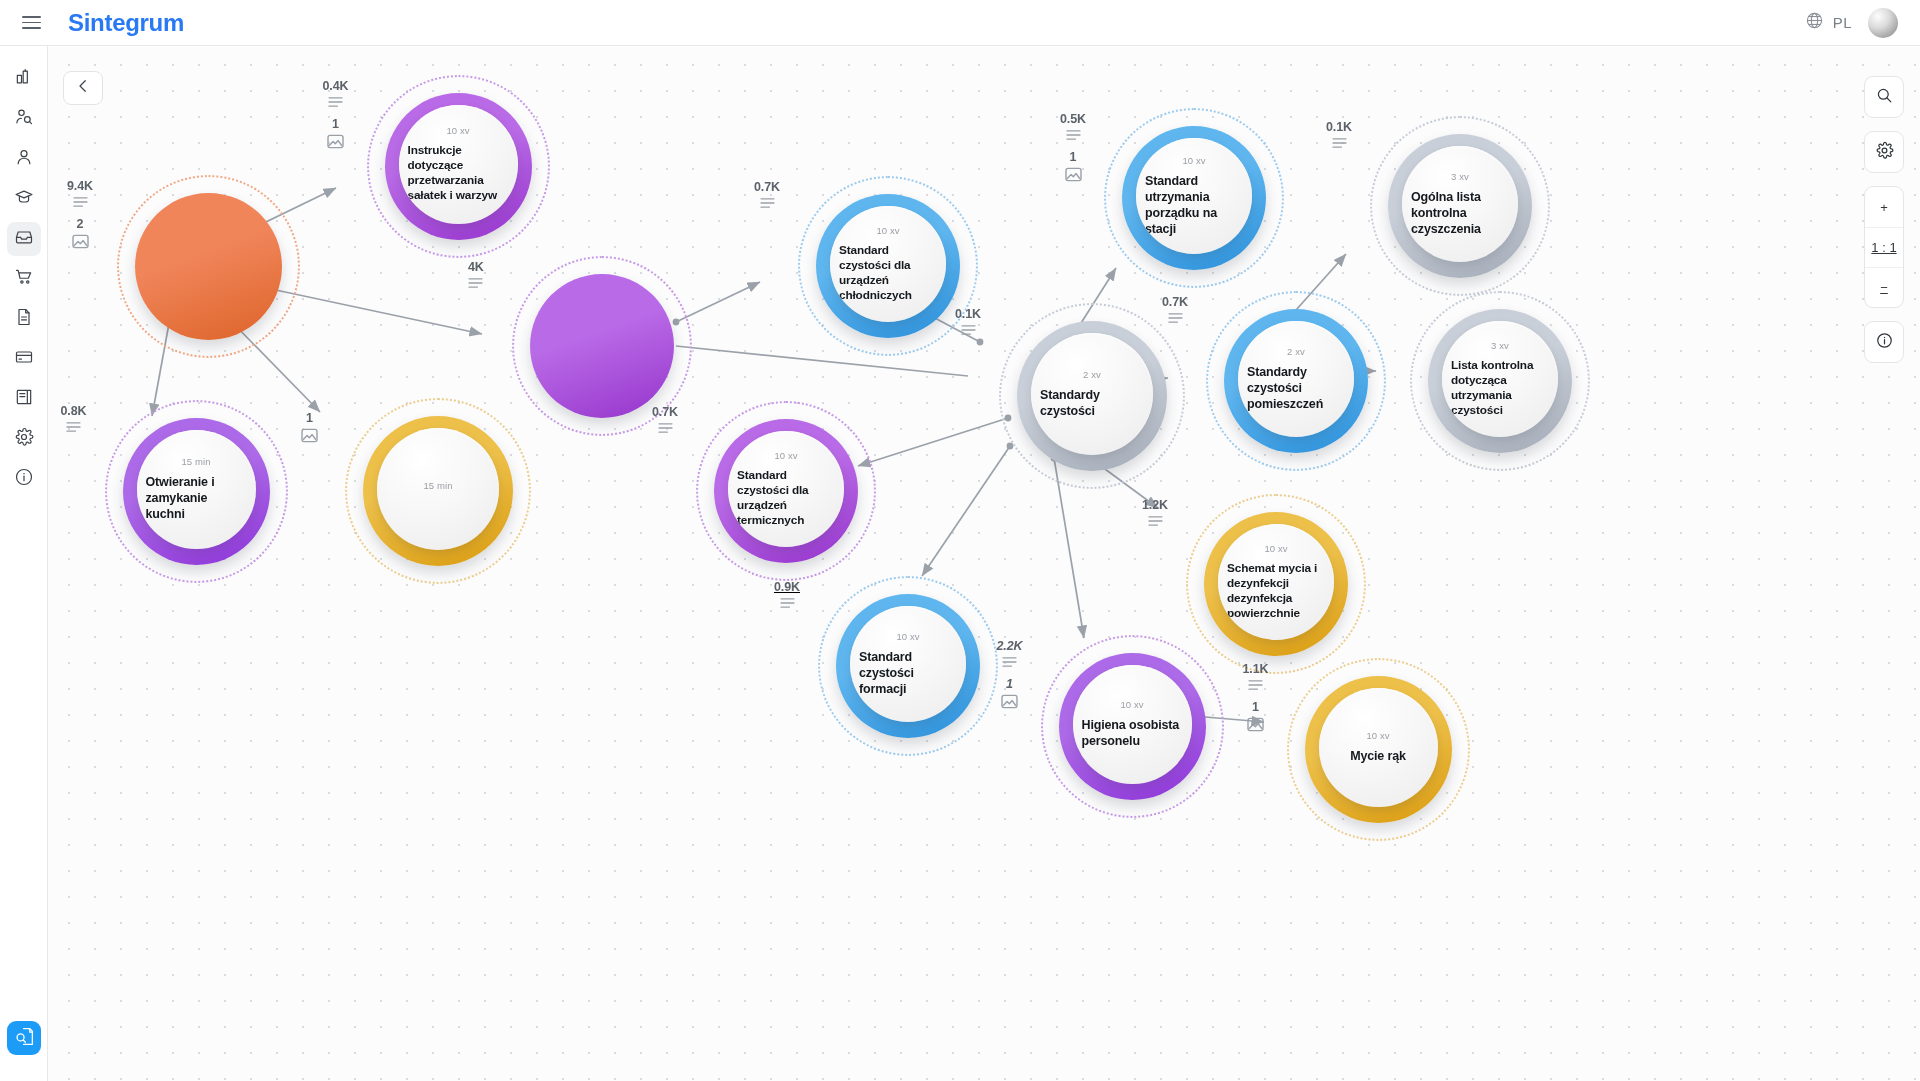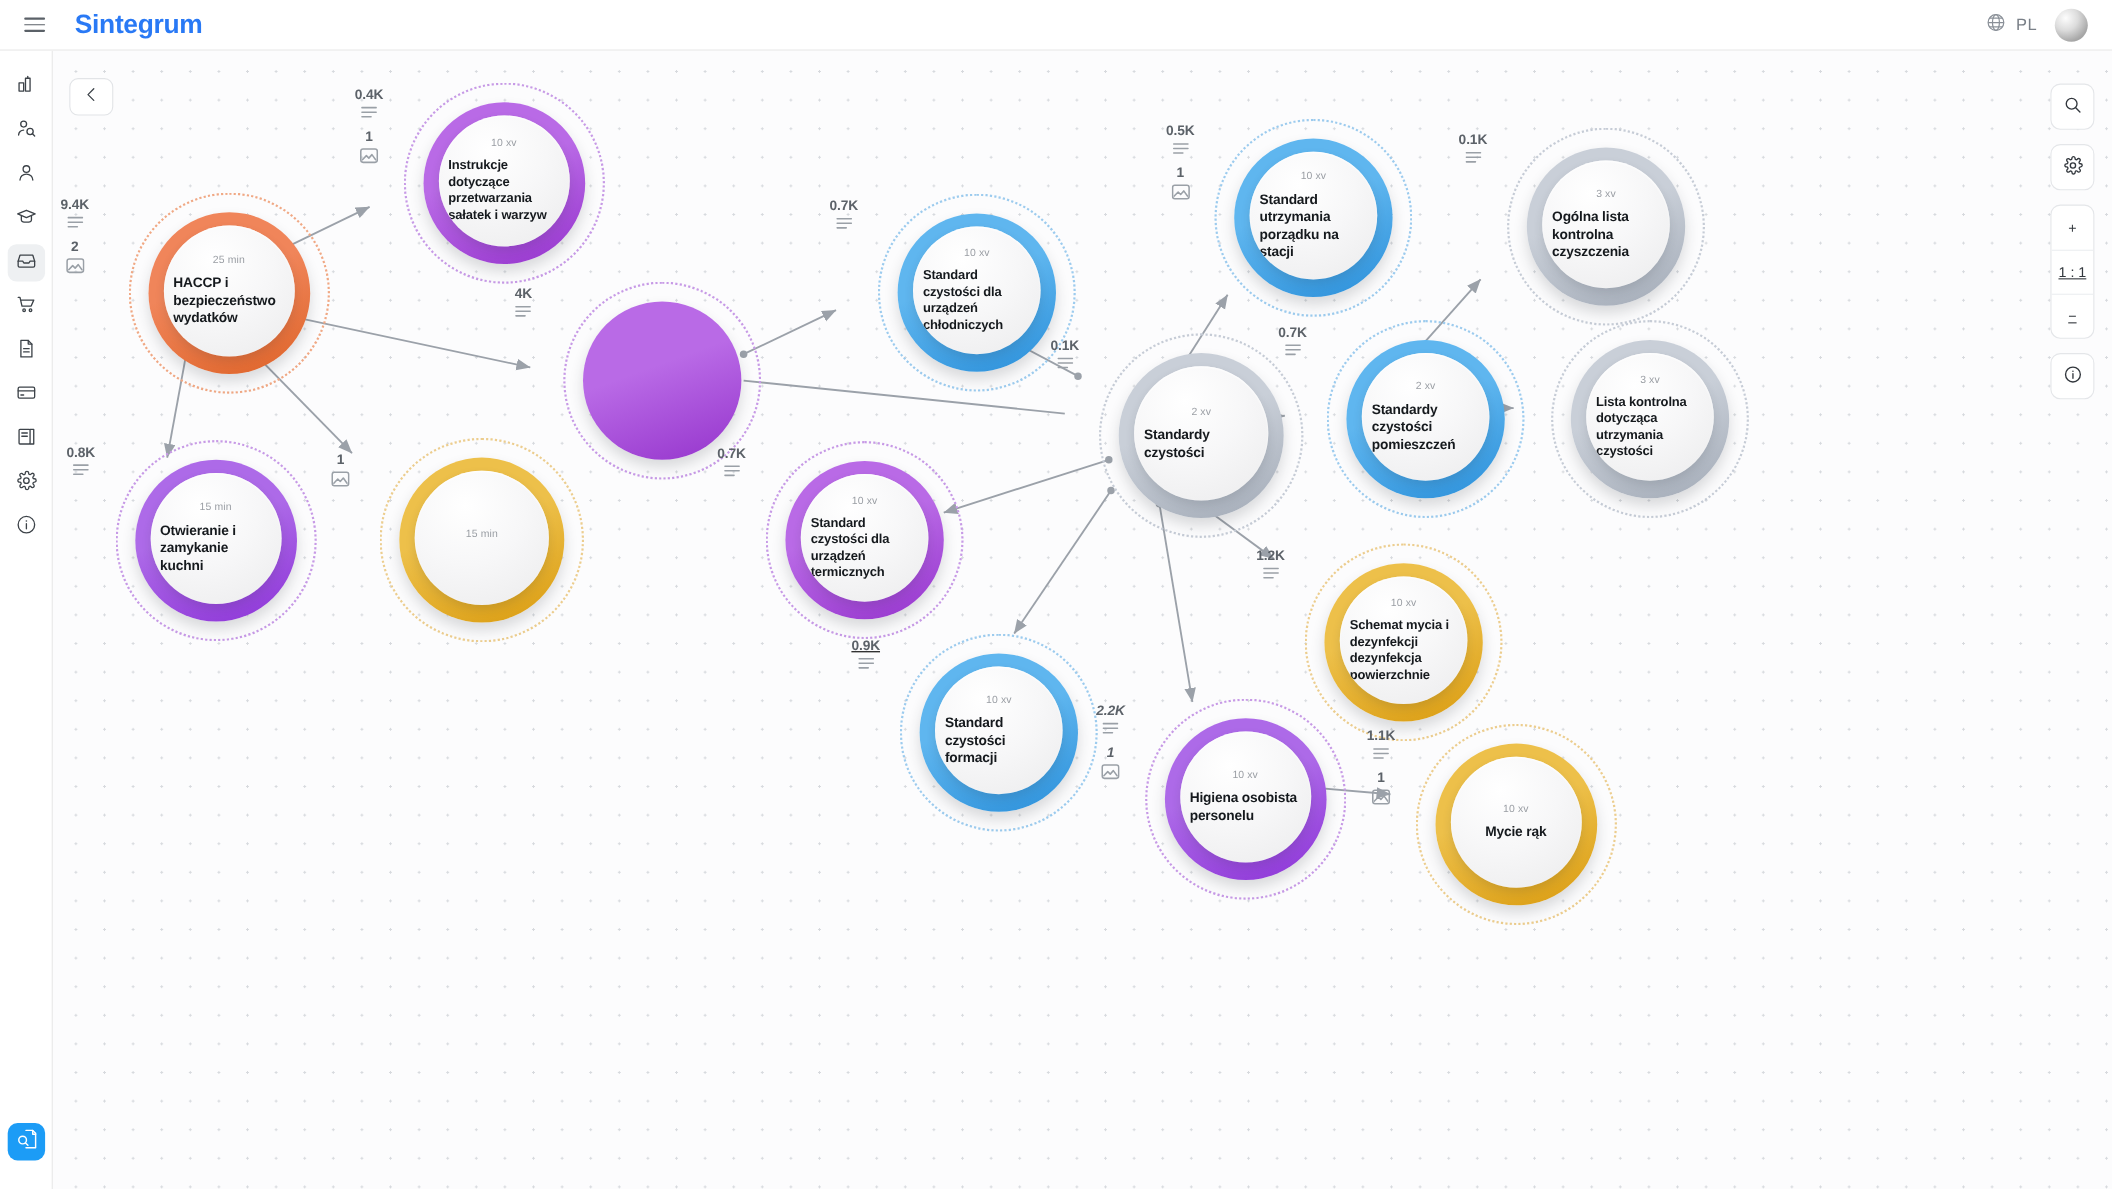--- a/index.html
+++ b/index.html
@@ -356,26 +356,22 @@
               <circle cx="12" cy="8.2" r=".85" fill="#32373d" stroke="none"></circle>
             </svg></span>
       </div>
     </div>
   </div>
 
   <div id="nodes">
       <div class="node" style="left: 68.5px; top: 128.5px; width: 183px; height: 183px;">
         <div class="halo" style="width: 183px; height: 183px; left: 0px; top: 0px; border-color: rgb(240, 168, 132);"></div>
         <div class="ring" style="width: 147px; height: 147px; left: 18px; top: 18px; background: linear-gradient(160deg, rgb(240, 133, 90) 0%, rgb(240, 133, 90) 42%, rgb(221, 99, 40) 100%);"></div>
-        <div class="core" style="width: 119px; height: 119px; left: 32px; top: 30px;">
-          <div class="node-sub">25 min</div>
-          <div class="node-title">HACCP i bezpieczeństwo wydatków</div>
-        </div>
-      </div>
-      <div class="badges" style="left: 7px; top: 132.5px;">
+      </div>
+      <div class="badges" style="left: 19px; top: 132.5px;">
         <div class="badge-grp">
           <div class="badge-num">9.4K</div>
           <div class="badge-ico">
             <svg width="15" height="12" viewBox="0 0 16 13">
               <path d="M1 2h14M1 6.5h14M1 11h9"></path>
             </svg>
           </div>
         </div>
         <div class="badge-grp second">
           <div class="badge-num">2</div>

